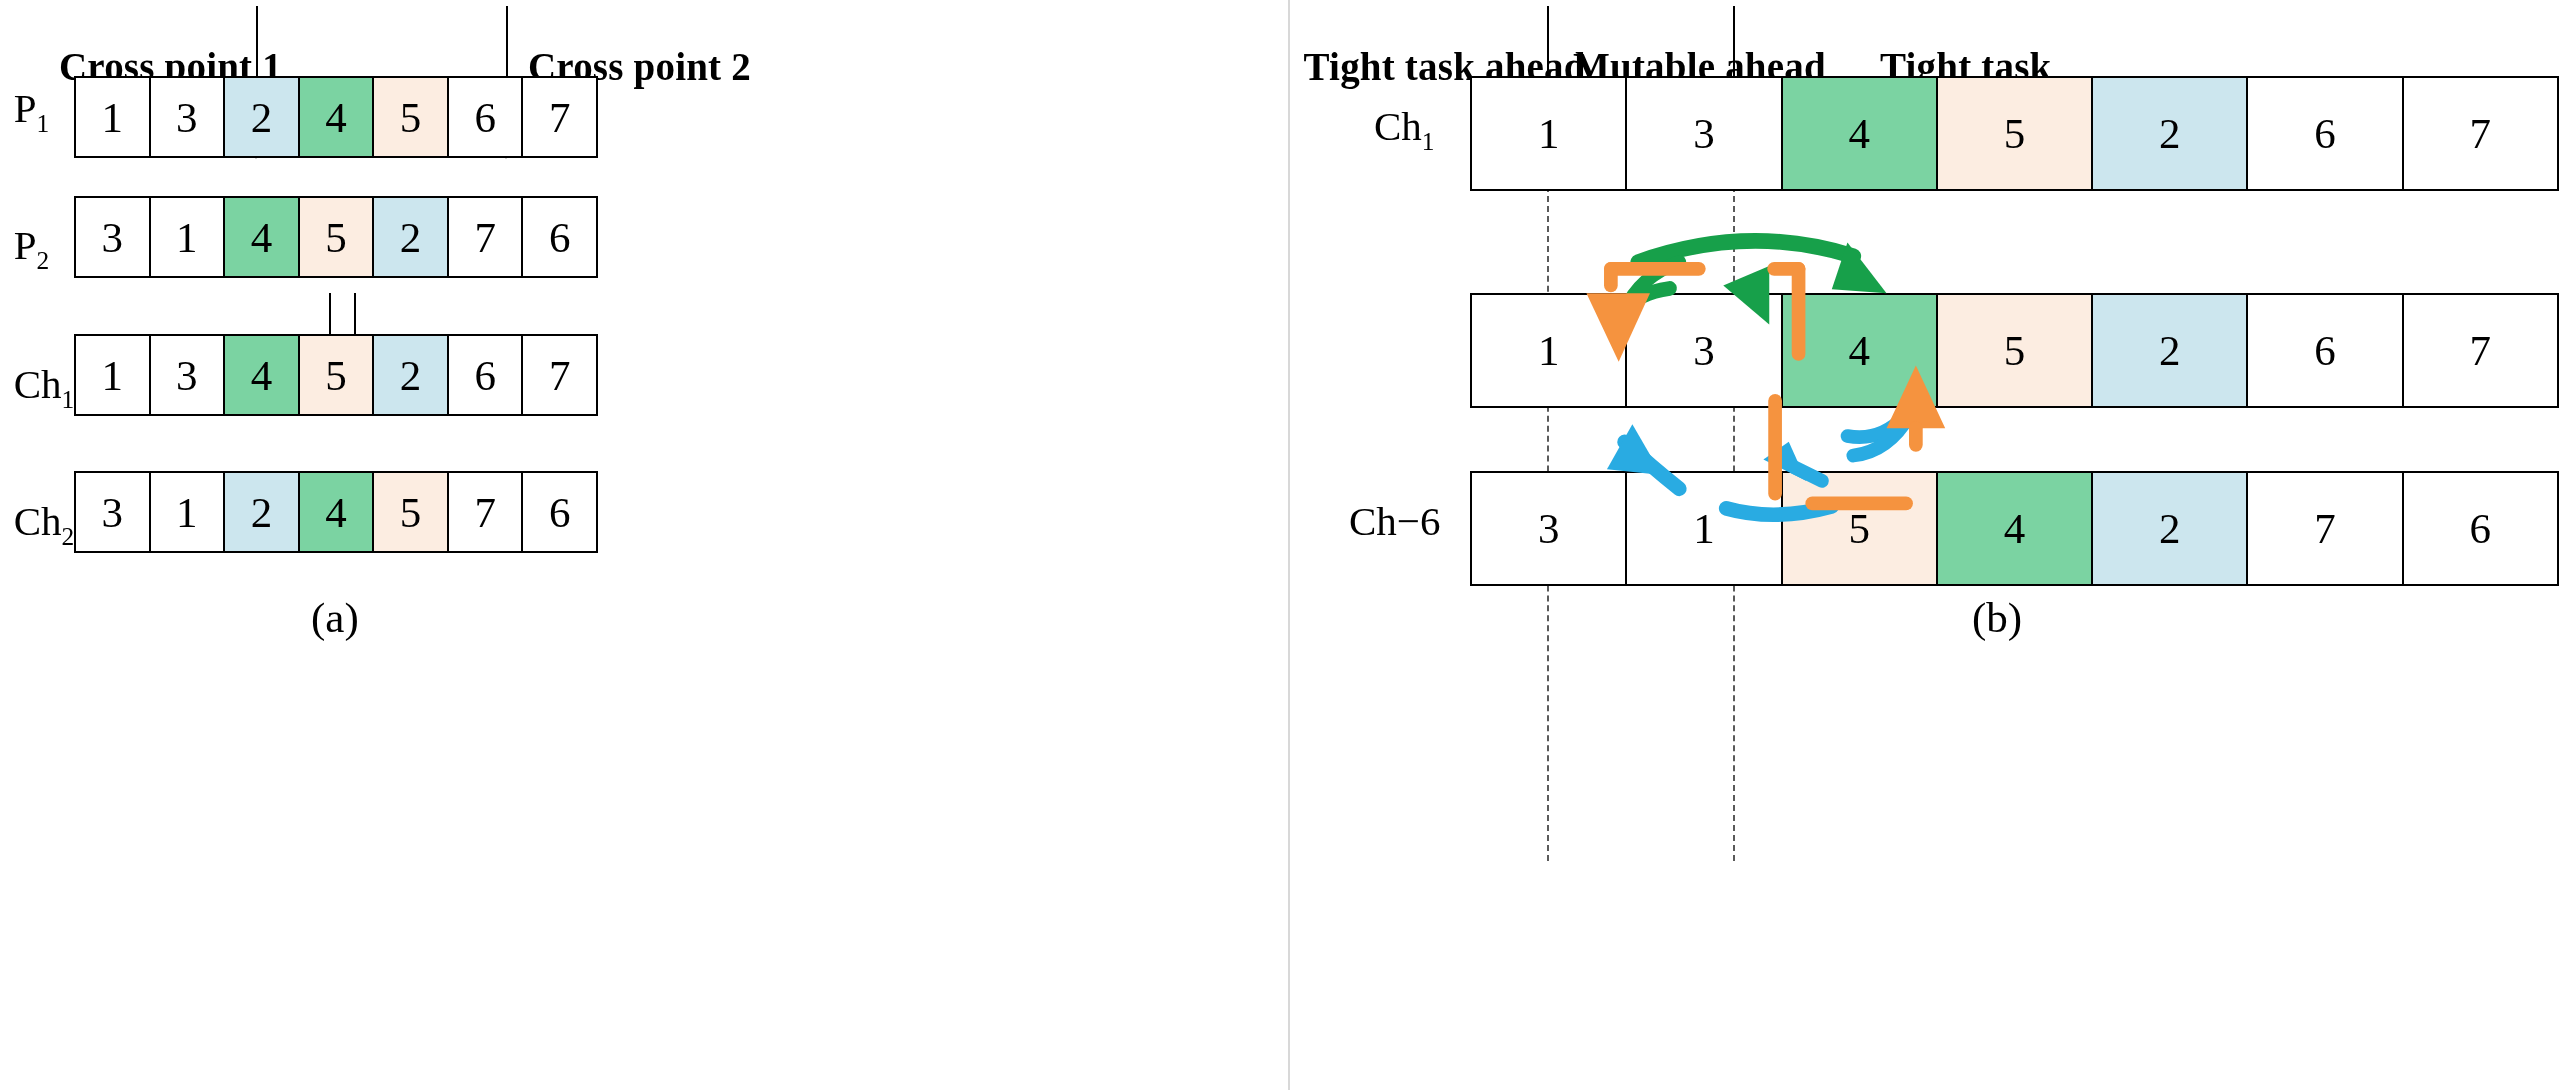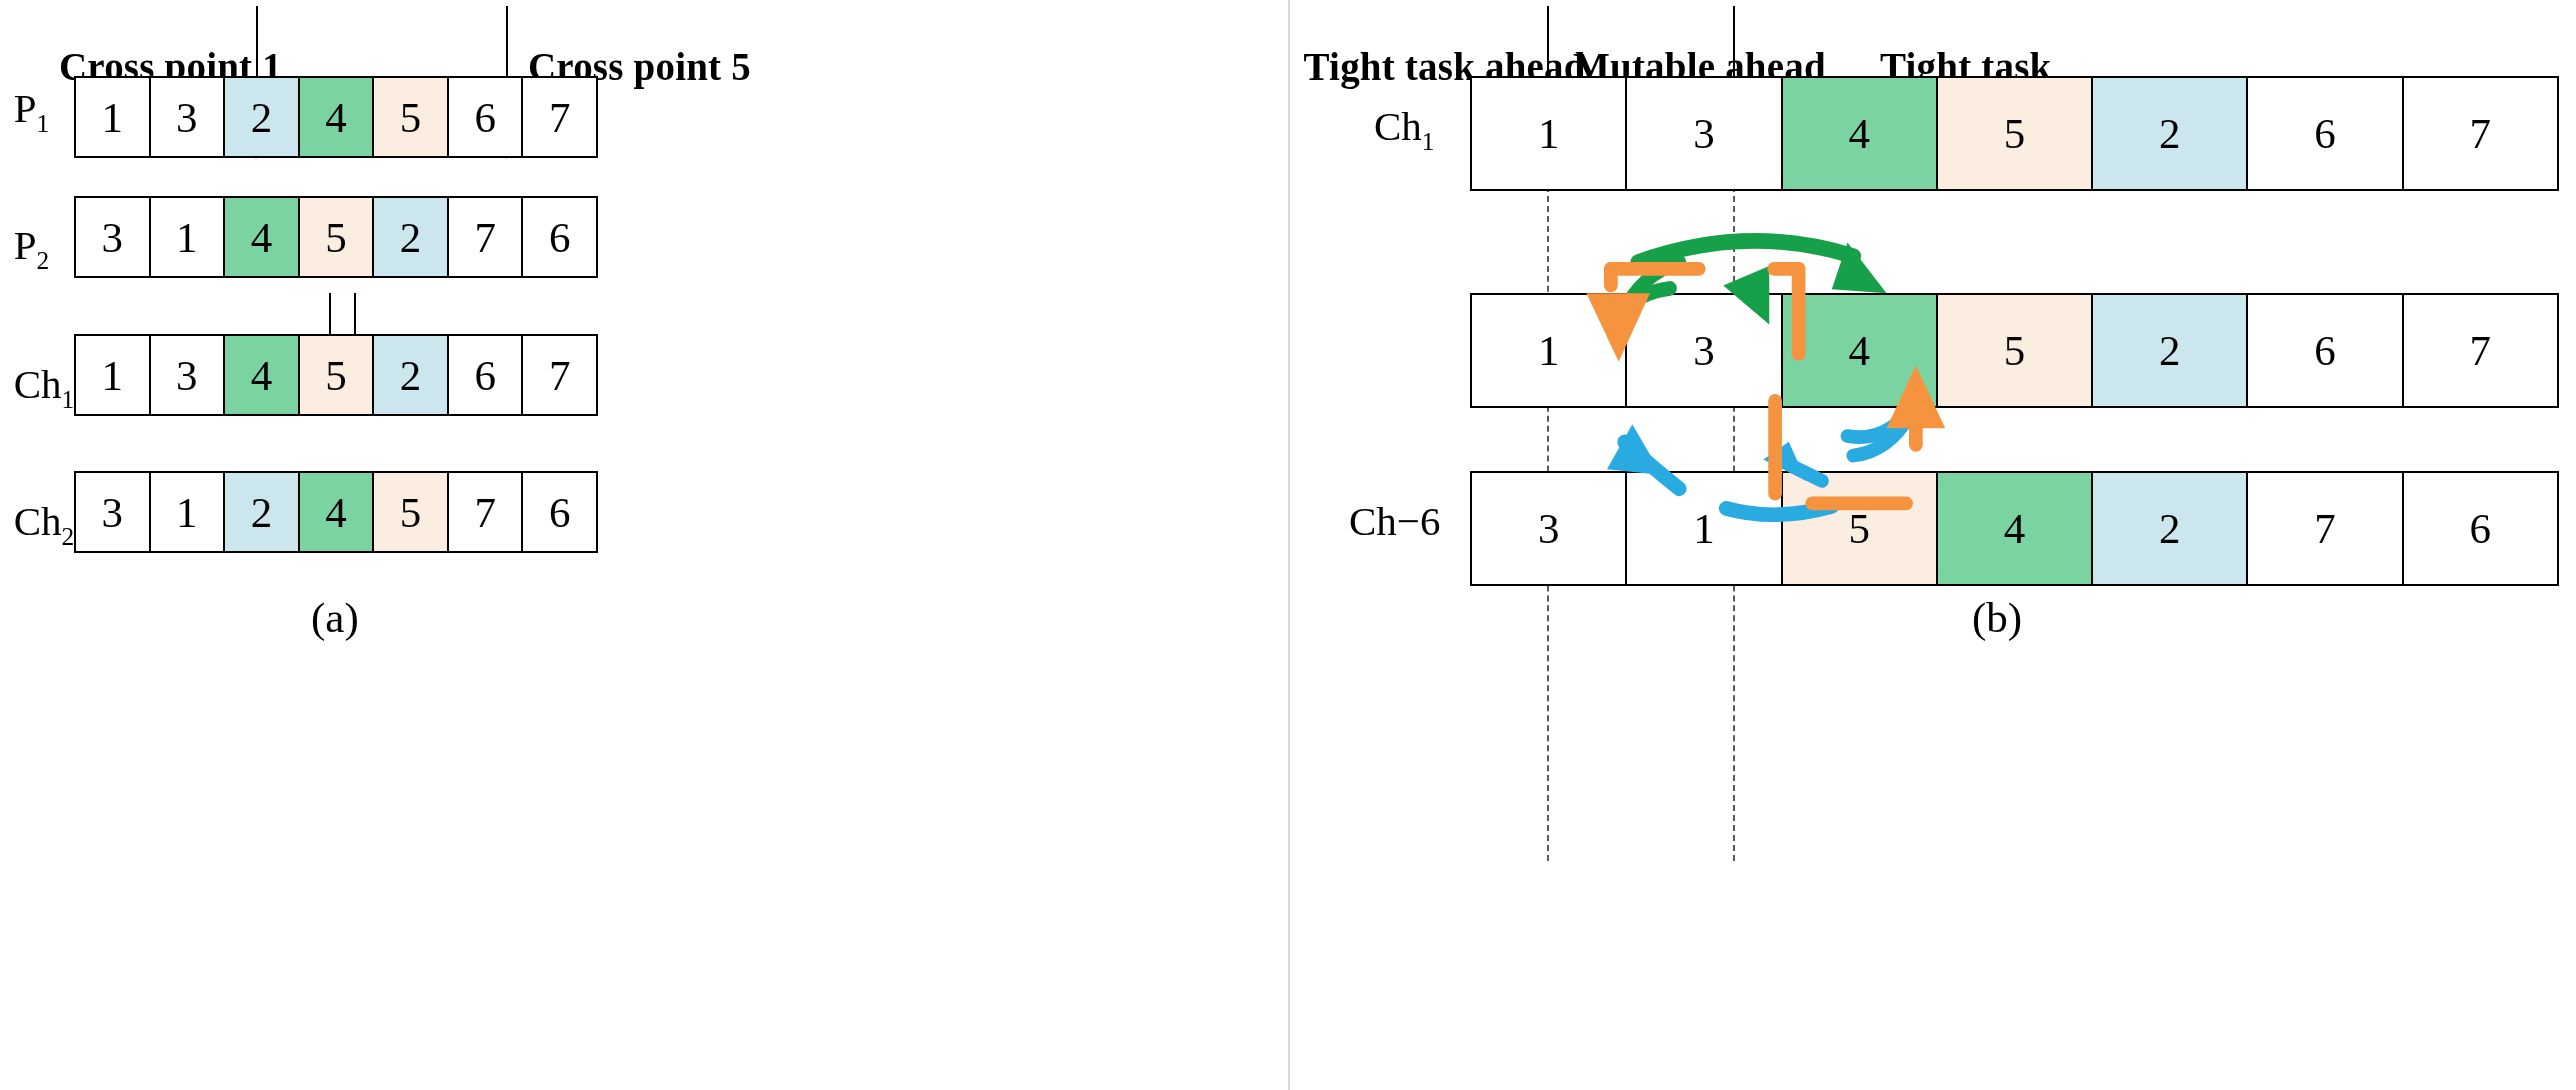--- a/index.html
+++ b/index.html
@@ -50,21 +50,21 @@
   svg.overlay{position:absolute;left:0;top:0;pointer-events:none;}
 </style>
 </head>
 <body>
 
 <div class="divider"></div>
 
 <div class="panel" id="panel-a">
 
   <div class="hdr" style="left:59px;top:47px;">Cross point 1</div>
-  <div class="hdr" style="left:528px;top:47px;">Cross point 5</div>
+  <div class="hdr" style="left:528px;top:47px;">Cross point 2</div>
 
   <div class="pointer" style="left:256px;top:5.9px;height:152px;">
     <div class="ptip"></div>
   </div>
   <div class="pointer" style="left:506px;top:5.9px;height:152px;">
     <div class="ptip"></div>
   </div>
 
   <div class="rowlabel" style="left:13.7px;top:88px;">
     <span>P</span><sub>1</sub>

